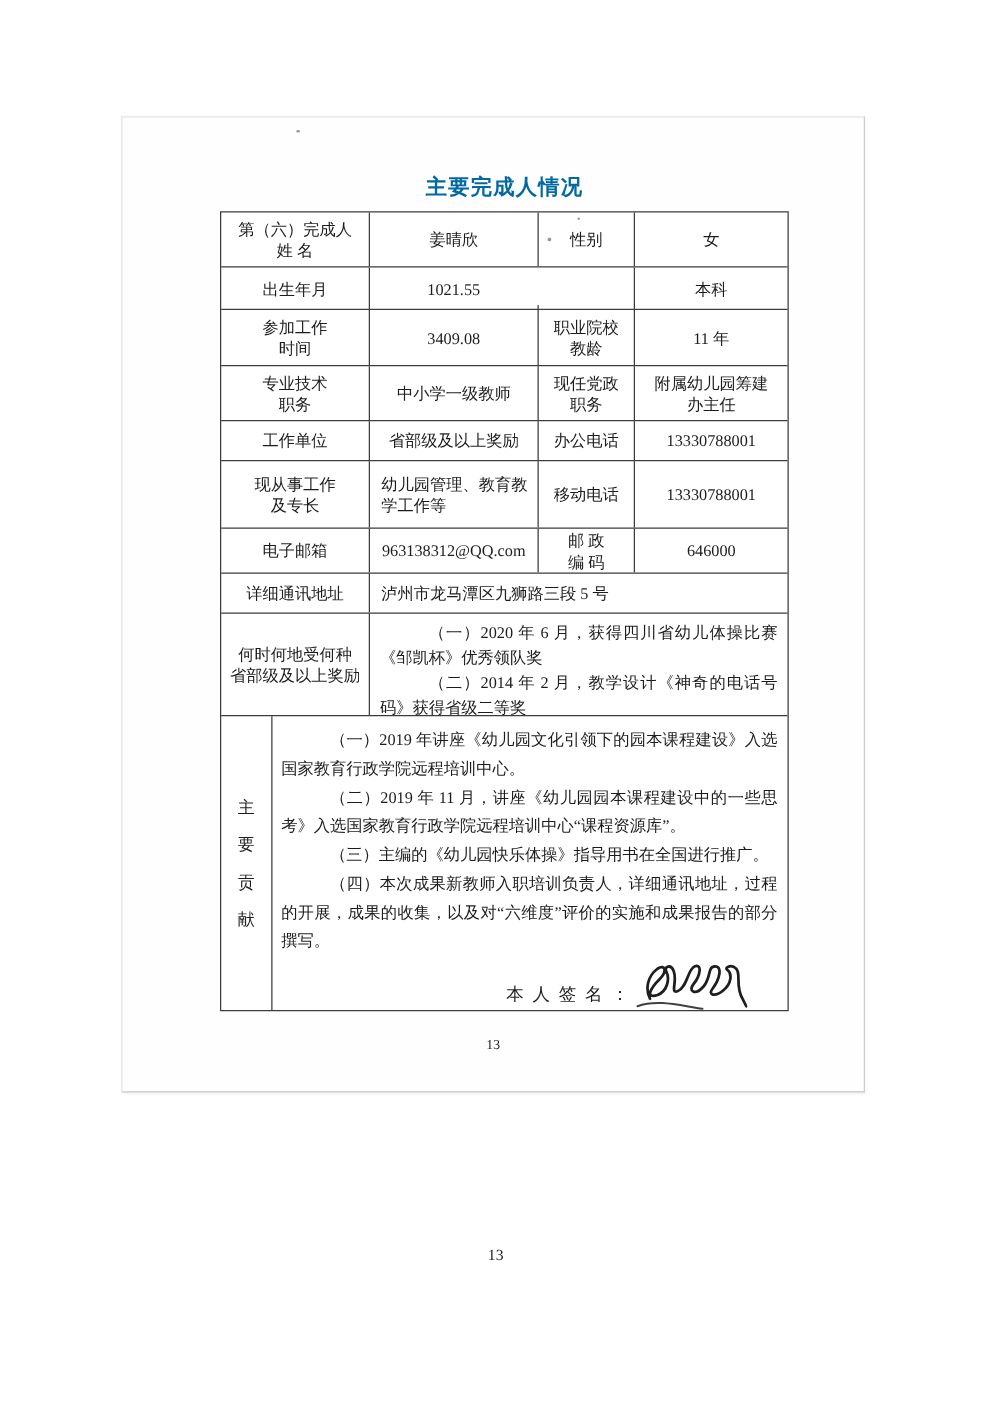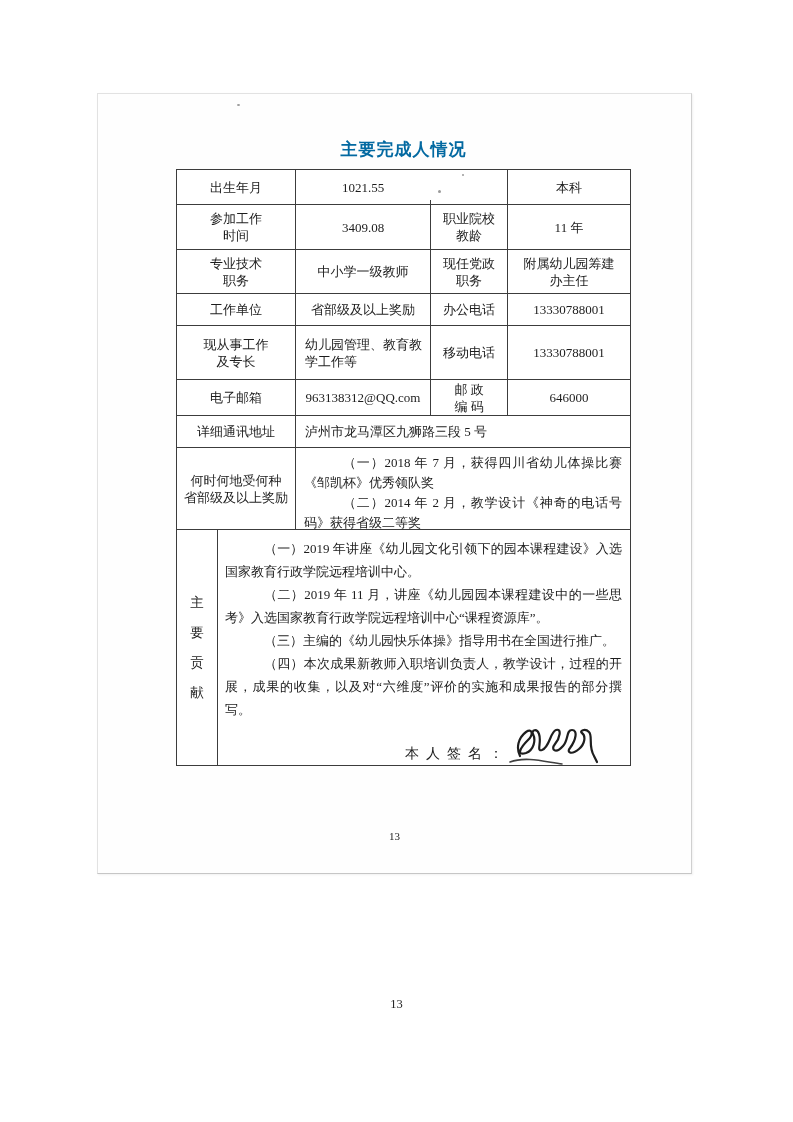--- a/index.html
+++ b/index.html
@@ -62,20 +62,32 @@
 </style>
 </head>
 <body>
 
 <div class="scan-page">
 
   <div class="doc-title">主要完成人情况</div>
 
   <div class="doc-table">
 
+    <div class="trow cols4 h-r1">
+      <div class="cell">
+        <span class="ln">第（六）完成人</span>
+        <span class="ln spread" style="width:92px;">
+          <span>姓</span>
+          <span>名</span>
+        </span>
+      </div>
+      <div class="cell">姜晴欣</div>
+      <div class="cell">性别</div>
+      <div class="cell">女</div>
+    </div>
 
     <div class="trow cols4 h-r2">
       <div class="cell">出生年月</div>
       <div class="cell">1021.55</div>
       <div class="cell clip">
         <span class="ln">最后</span>
         <span class="ln">学历</span>
       </div>
       <div class="cell">本科</div>
     </div>
@@ -143,37 +155,37 @@
       <div class="cell">详细通讯地址</div>
       <div class="cell left">泸州市龙马潭区九狮路三段 5 号</div>
     </div>
 
     <div class="trow cols2 h-r9">
       <div class="cell">
         <span class="ln">何时何地受何种</span>
         <span class="ln">省部级及以上奖励</span>
       </div>
       <div class="cell para-cell">
-        <p>（一）2018 年 7 月，获得四川省幼儿体操比赛《邹凯杯》优秀领队奖</p>
+        <p>（一）2020 年 6 月，获得四川省幼儿体操比赛《邹凯杯》优秀领队奖</p>
         <p>（二）2014 年 2 月，教学设计《神奇的电话号码》获得省级二等奖</p>
       </div>
     </div>
 
     <div class="trow cols2b h-r10">
       <div class="cell vlabel">
         <span>主</span>
         <span>要</span>
         <span>贡</span>
         <span>献</span>
       </div>
       <div class="cell contrib-cell">
         <p>（一）2019 年讲座《幼儿园文化引领下的园本课程建设》入选国家教育行政学院远程培训中心。</p>
         <p>（二）2019 年 11 月，讲座《幼儿园园本课程建设中的一些思考》入选国家教育行政学院远程培训中心“课程资源库”。</p>
         <p>（三）主编的《幼儿园快乐体操》指导用书在全国进行推广。</p>
-        <p>（四）本次成果新教师入职培训负责人，教学设计，过程的开展，成果的收集，以及对“六维度”评价的实施和成果报告的部分撰写。</p>
+        <p>（四）本次成果新教师入职培训负责人，详细通讯地址，过程的开展，成果的收集，以及对“六维度”评价的实施和成果报告的部分撰写。</p>
         <div class="sign-row">
           <span class="sign-label">本人签名：</span>
           <svg class="signature-svg" width="92" height="48" viewBox="0 0 92 48">
             <path d="M14 34 C10 26, 12 16, 20 10 C26 6, 28 12, 22 18 C14 26, 10 34, 20 31 C28 28, 30 18, 27 12 C25 8, 31 6, 33 12 C36 20, 30 30, 36 28 C44 25, 44 10, 50 8 C56 6, 54 16, 49 22 C44 28, 50 32, 57 24 C63 17, 60 8, 66 8 C72 8, 70 18, 64 26 C60 31, 66 33, 73 27 C79 22, 80 14, 76 11 C73 9, 79 6, 83 10 C87 14, 82 24, 88 34 L91 40" fill="none" stroke="#1e1e1e" stroke-width="2.2" stroke-linecap="round"></path>
             <path d="M4 40 C20 34, 40 40, 56 42" fill="none" stroke="#1e1e1e" stroke-width="1.6" stroke-linecap="round" opacity="0.85"></path>
           </svg>
         </div>
 
       </div>
     </div>

